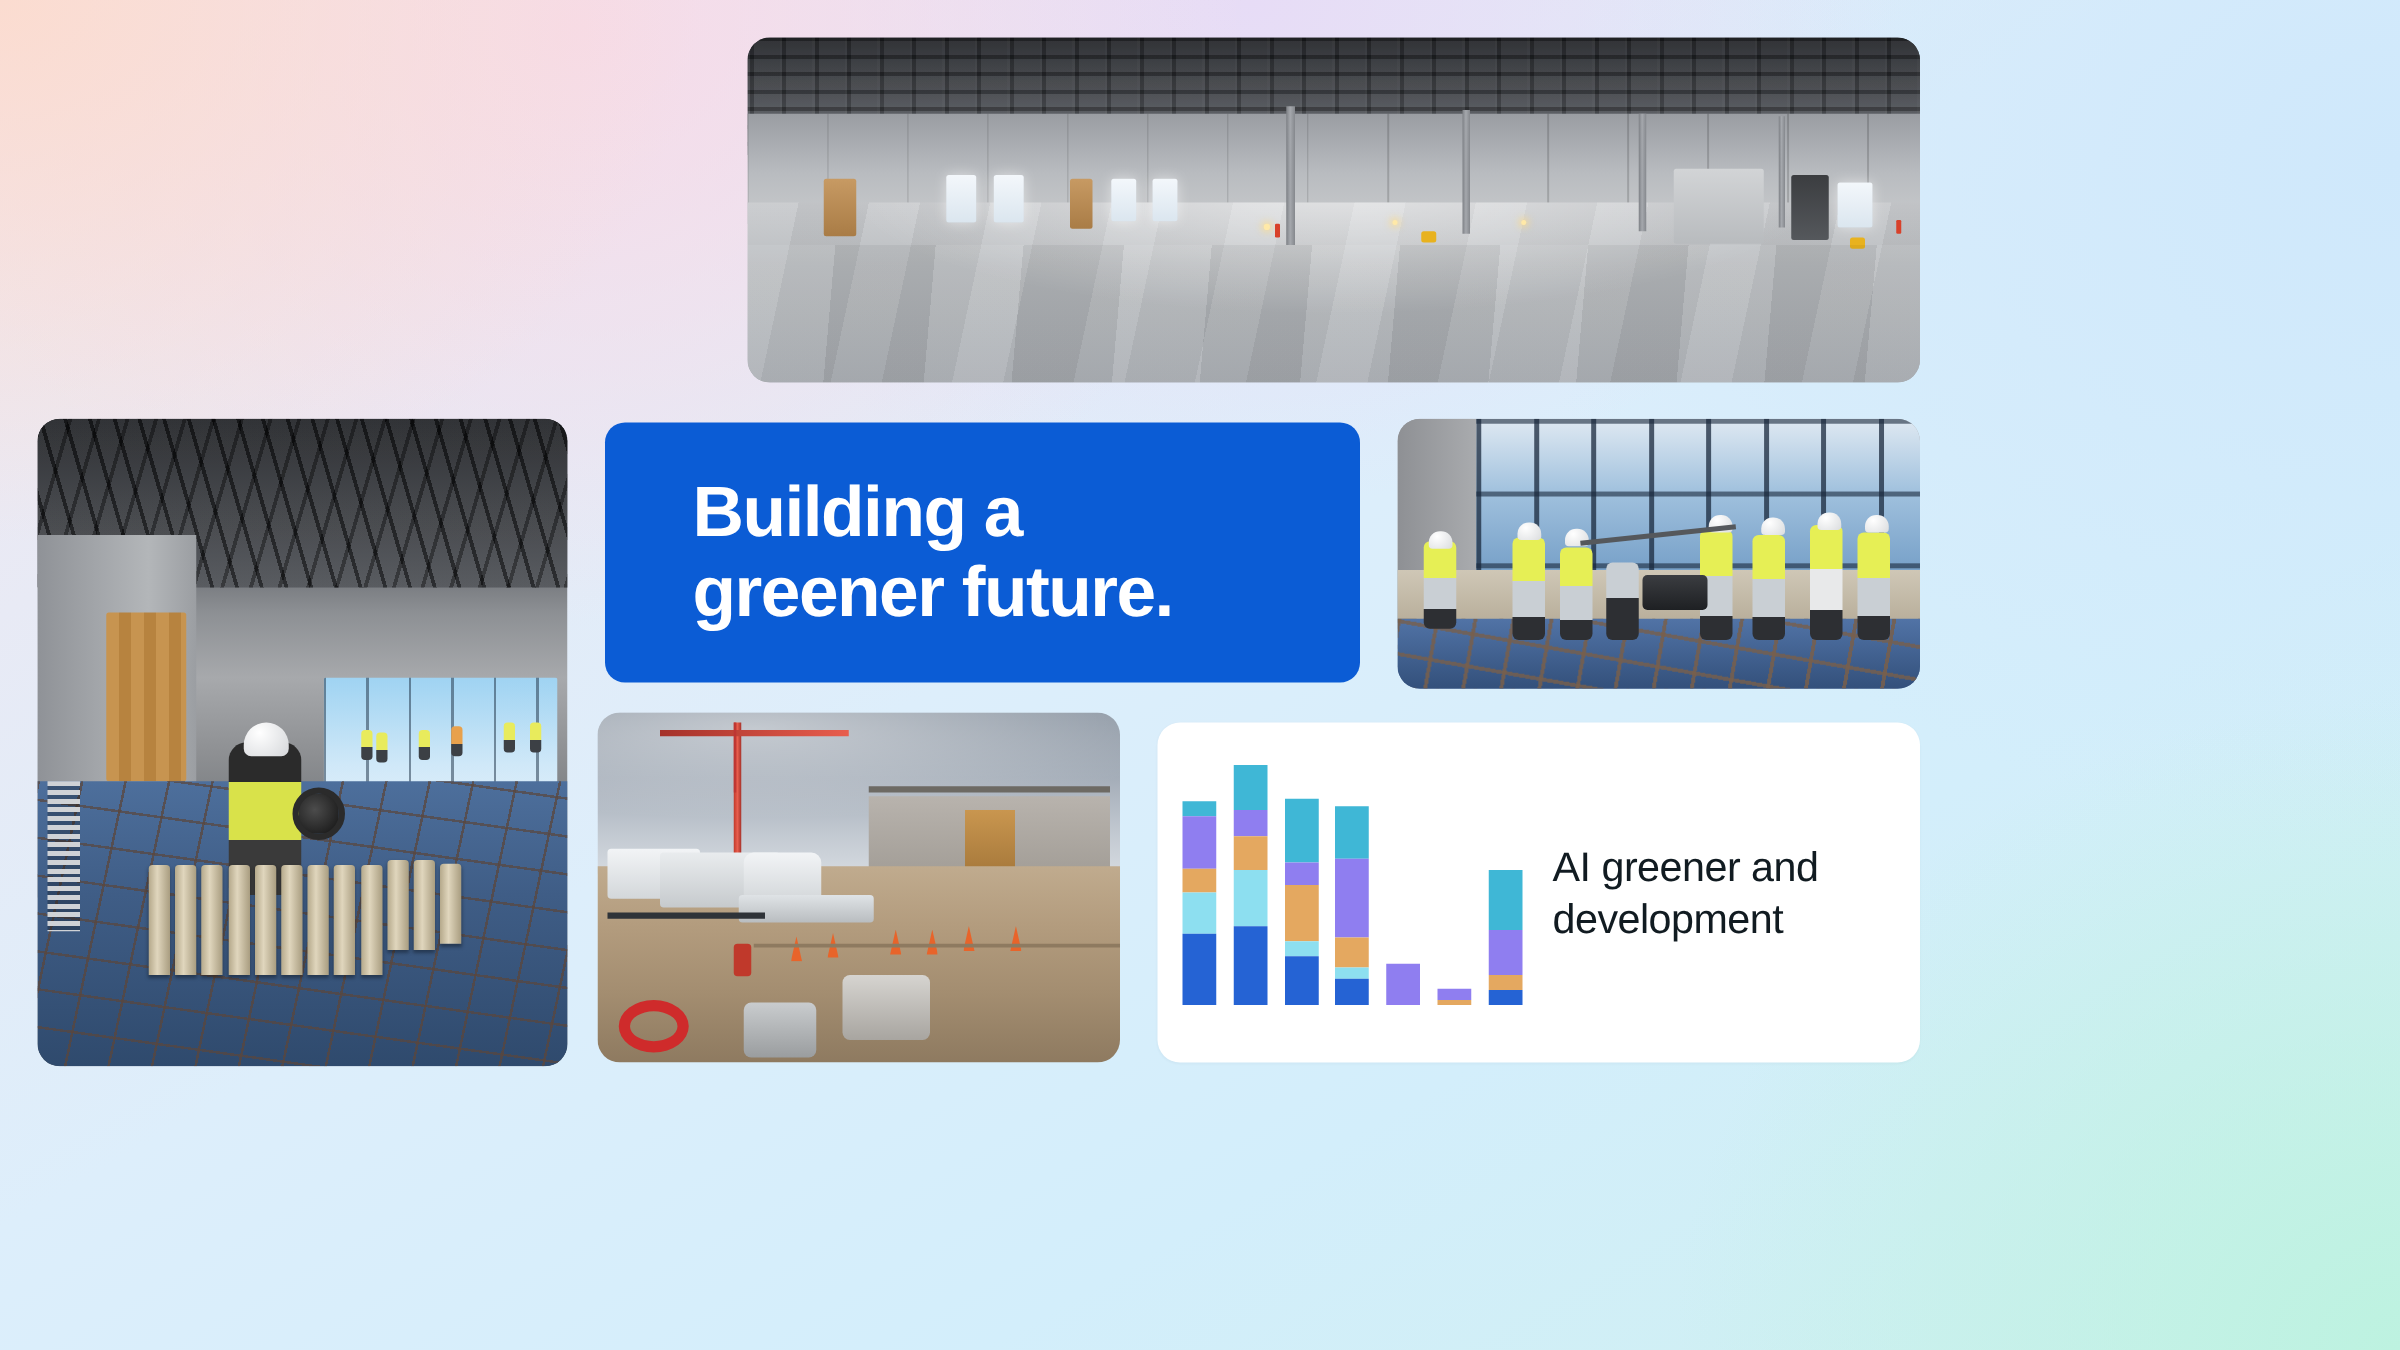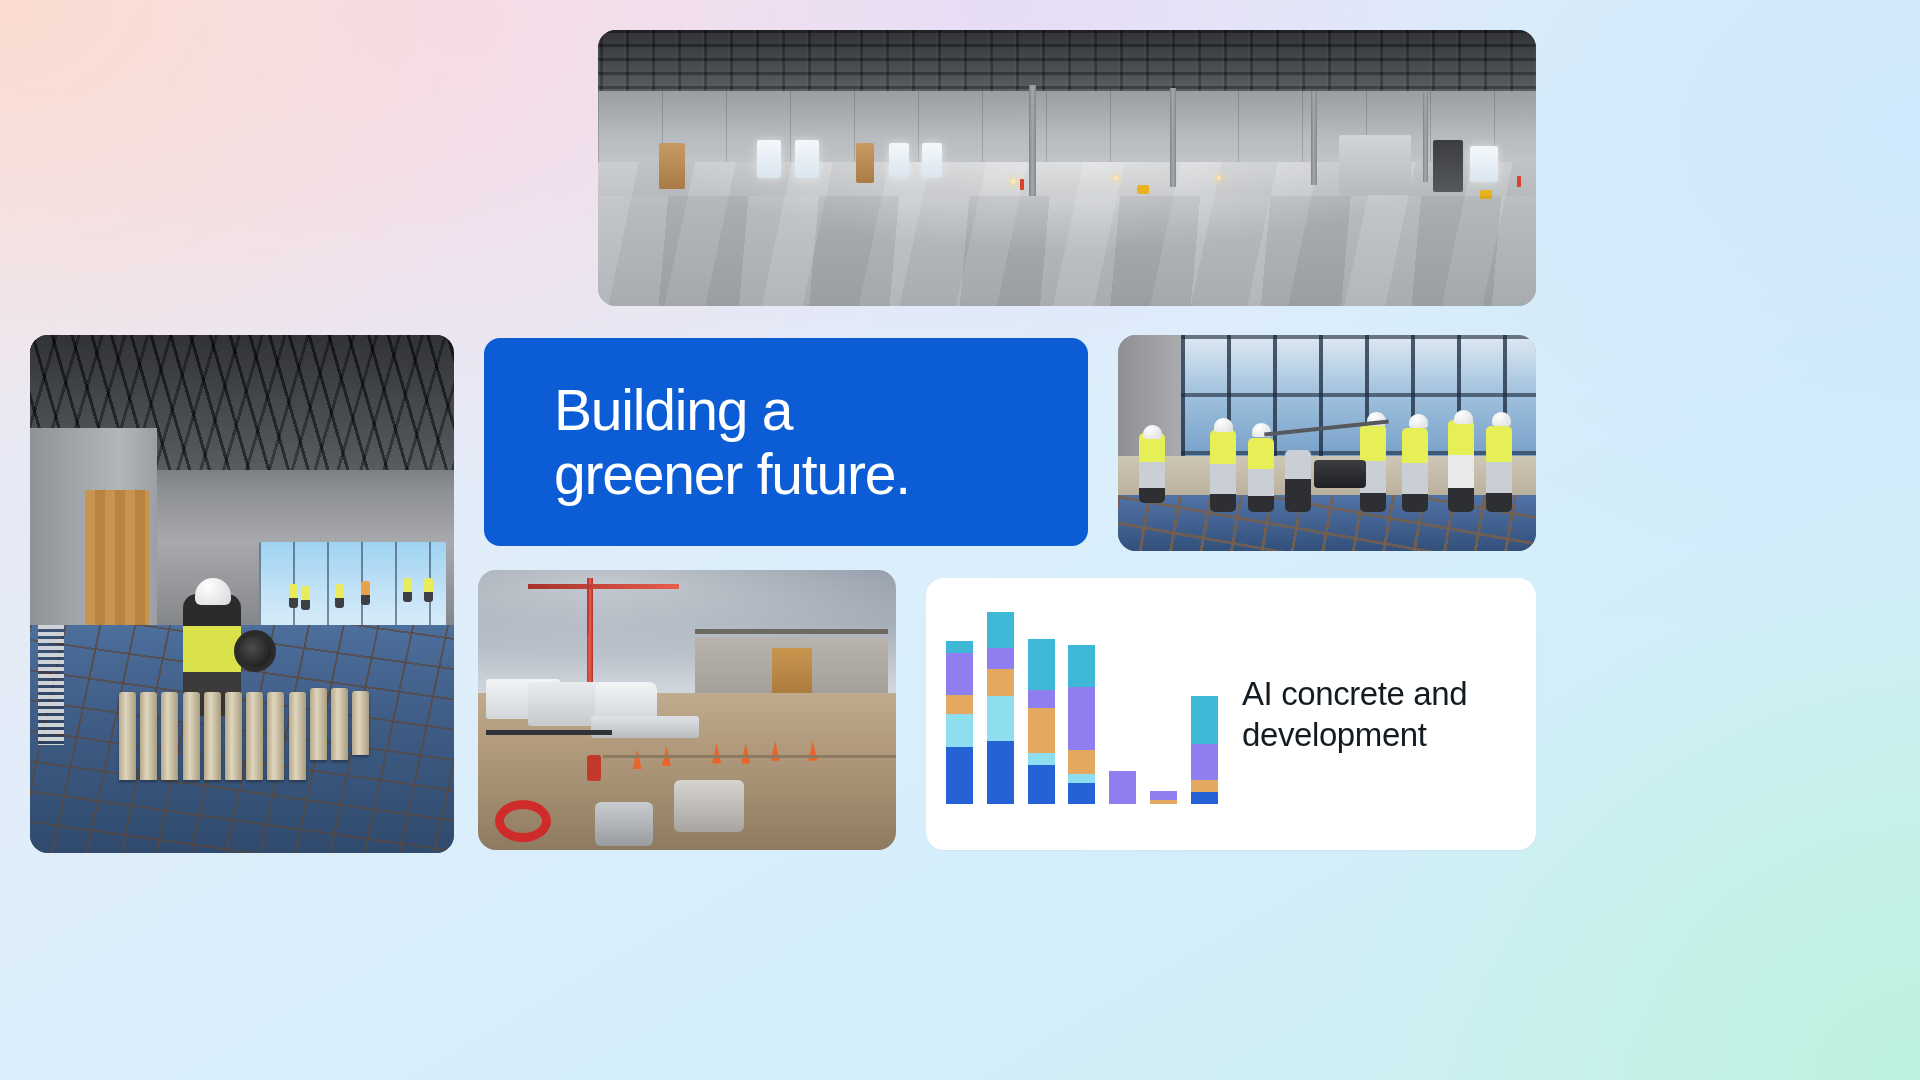--- a/index.html
+++ b/index.html
@@ -46,21 +46,21 @@
   #workers-right { left: 1118px; top: 335px; width: 418px; height: 216px; }
   #site-crane   { left: 478px; top: 570px; width: 418px; height: 280px; }
 
   
   #headline-card {
     left: 484px; top: 338px; width: 604px; height: 208px;
     background: #0b5cd5; border-radius: 16px;
     display: flex; align-items: center;
   }
   #headline-text {
-    color: #ffffff; font-size: 57px; font-weight: 400; line-height: 1.13;
+    color: #ffffff; font-size: 57px; font-weight: 700; line-height: 1.13;
     letter-spacing: -1.2px; margin-left: 70px; white-space: pre-line;
   }
 
   
   #bar-card { left: 926px; top: 578px; width: 610px; height: 272px; display: flex; align-items: center; }
   #bar-plot {
     width: 272px; height: 180px; margin-left: 20px;
     display: flex; align-items: flex-end; justify-content: space-between;
   }
   .bar-col { width: 27px; display: flex; flex-direction: column; justify-content: flex-end; }
@@ -350,17 +350,17 @@
           <div class="seg" style="height: 9px; background: rgb(143, 126, 240);"></div>
           <div class="seg" style="height: 4.5px; background: rgb(228, 168, 96);"></div>
         </div>
         <div class="bar-col">
           <div class="seg" style="height: 48px; background: rgb(63, 183, 214);"></div>
           <div class="seg" style="height: 36px; background: rgb(143, 126, 240);"></div>
           <div class="seg" style="height: 12px; background: rgb(228, 168, 96);"></div>
           <div class="seg" style="height: 12px; background: rgb(37, 99, 212);"></div>
         </div>
       </div>
-    <div id="bar-label">AI concrete and
+    <div id="bar-label">AI greener and
 development</div>
   </div>
 
 </div>
 
 </body></html>

